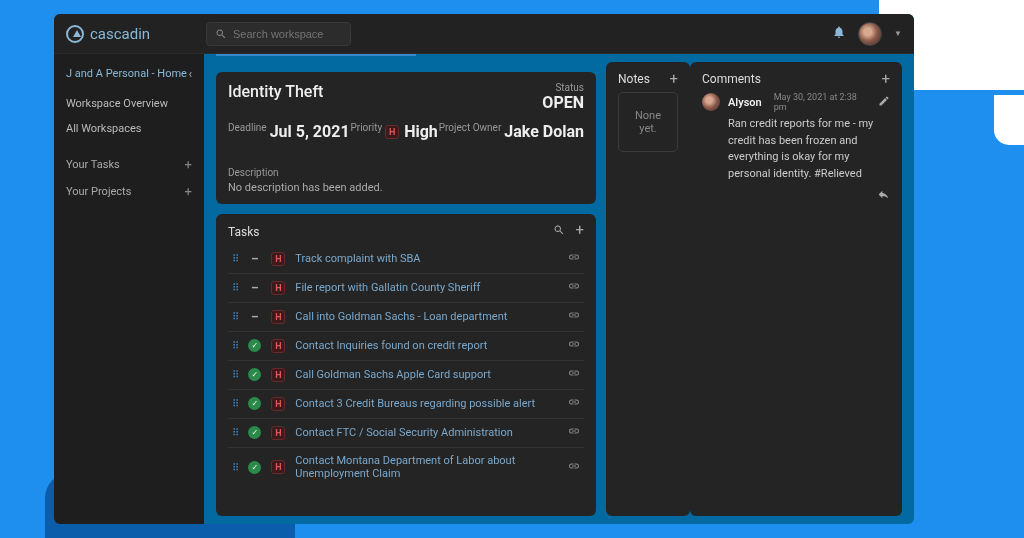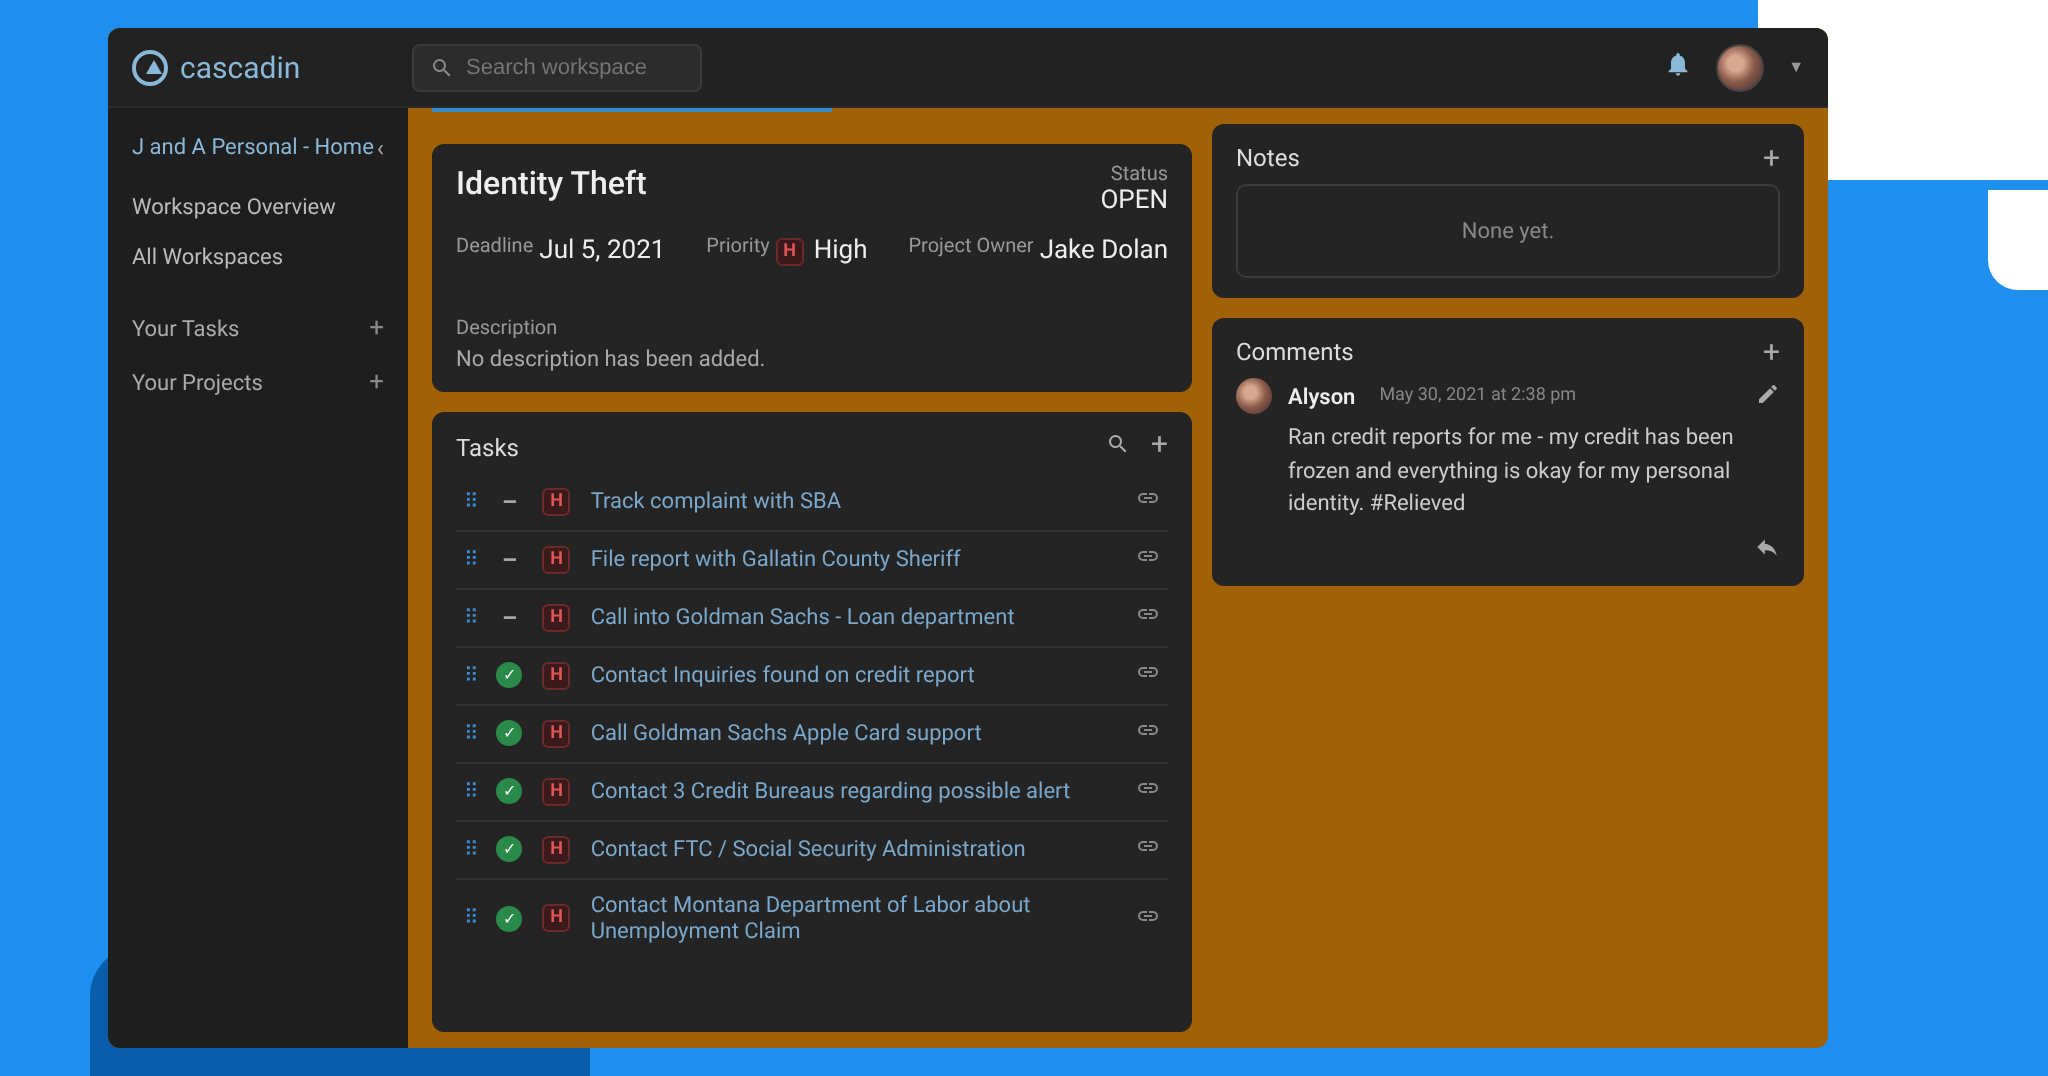--- a/index.html
+++ b/index.html
@@ -1,21 +1,21 @@
 <!DOCTYPE html>
 <html><head>
 <meta charset="utf-8">
 <style>
 * { margin:0; padding:0; box-sizing:border-box; }
 body { font-family: -apple-system, BlinkMacSystemFont, "Segoe UI", Roboto, sans-serif; background:#1e8fef; width:1024px; height:538px; overflow:hidden; position:relative; }
 .bg-shape1 { position:absolute; top:0; right:0; width:145px; height:90px; background:#fff; border-bottom-left-radius:30px; }
 .bg-shape2 { position:absolute; top:95px; right:-5px; width:35px; height:50px; background:#fff; border-bottom-left-radius:15px; }
 .bg-shape3 { position:absolute; bottom:0; left:45px; width:250px; height:65px; background:#0a5dab; border-top-left-radius:25px; border-top-right-radius:25px; }
 
-.app { position:absolute; top:14px; left:54px; width:860px; height:510px; background:#a16207; border-radius:6px; display:flex; flex-direction:column; overflow:hidden; font-size:11px; }
+.app { position:absolute; top:14px; left:54px; width:860px; height:510px; background:#0369a1; border-radius:6px; display:flex; flex-direction:column; overflow:hidden; font-size:11px; }
 
 .topbar { height:40px; background:#222; display:flex; align-items:center; padding:0 12px; border-bottom:1px solid #2a2a2a; }
 .logo { display:flex; align-items:center; gap:6px; color:#8ab8d8; font-size:15px; font-weight:400; width:140px; }
 .logo-icon { width:18px; height:18px; border:2px solid #8ab8d8; border-radius:50%; position:relative; }
 .logo-icon::before { content:""; position:absolute; top:3px; left:5px; width:0; height:0; border-left:4px solid transparent; border-right:4px solid transparent; border-bottom:7px solid #8ab8d8; }
 
 .search-wrap { width:145px; }
 .search { display:flex; align-items:center; gap:6px; background:#2c2c2c; border:1px solid #3a3a3a; border-radius:4px; padding:5px 8px; color:#888; }
 .search svg { width:12px; height:12px; fill:#888; }
 .search input { background:none; border:none; outline:none; color:#aaa; font-size:11px; width:100px; }
@@ -31,32 +31,32 @@
 .ws-header { display:flex; align-items:center; justify-content:space-between; padding:0 12px 10px; }
 .ws-name { color:#8ab8d8; font-size:11px; line-height:1.4; }
 .ws-chev { color:#aaa; font-size:12px; }
 .side-item { padding:6px 12px; color:#bbb; font-size:11px; cursor:pointer; }
 .side-sep { height:10px; }
 .side-group { display:flex; justify-content:space-between; align-items:center; padding:6px 12px; color:#aaa; }
 .side-plus { color:#888; font-size:13px; }
 
 .main { flex:1; display:flex; gap:10px; padding:8px 12px; overflow:hidden; }
 .col-left { width:380px; display:flex; flex-direction:column; gap:10px; }
-.col-right { flex:1; display:flex; flex-direction:column; gap:10px; }
+.col-right { flex:1; display:flex; flex-direction:row; }
 
 .panel { background:#242424; border-radius:6px; padding:10px 12px; }
 .panel-head { display:flex; align-items:center; justify-content:space-between; color:#ddd; font-size:12px; margin-bottom:6px; }
 .panel-actions { display:flex; gap:10px; color:#aaa; }
 .panel-actions svg { width:12px; height:12px; }
 
 .proj-top { display:flex; justify-content:space-between; }
 .proj-title { color:#eee; font-size:16px; font-weight:500; }
 .status-block { text-align:right; }
 .label { color:#999; font-size:10px; }
-.val { color:#eee; font-size:13px; font-weight:400; }
+.val { color:#eee; font-size:16px; font-weight:700; }
 .proj-meta { display:flex; justify-content:space-between; margin-top:10px; }
 .meta-item { display:flex; flex-direction:row; gap:3px; }
 .priority-row { display:flex; align-items:center; gap:5px; }
 .priority-badge { background:#3a1a1a; color:#e05555; border:1px solid #6a2a2a; border-radius:3px; width:14px; height:14px; display:flex; align-items:center; justify-content:center; font-size:9px; font-weight:700; }
 .desc-block { margin-top:26px; }
 .desc-text { color:#aaa; font-size:11px; margin-top:3px; }
 
 .tab-underline { height:2px; width:200px; background:#3a8ad0; margin:-8px 0 6px 0; }
 
 .task-list { display:flex; flex-direction:column; gap:1px; }

